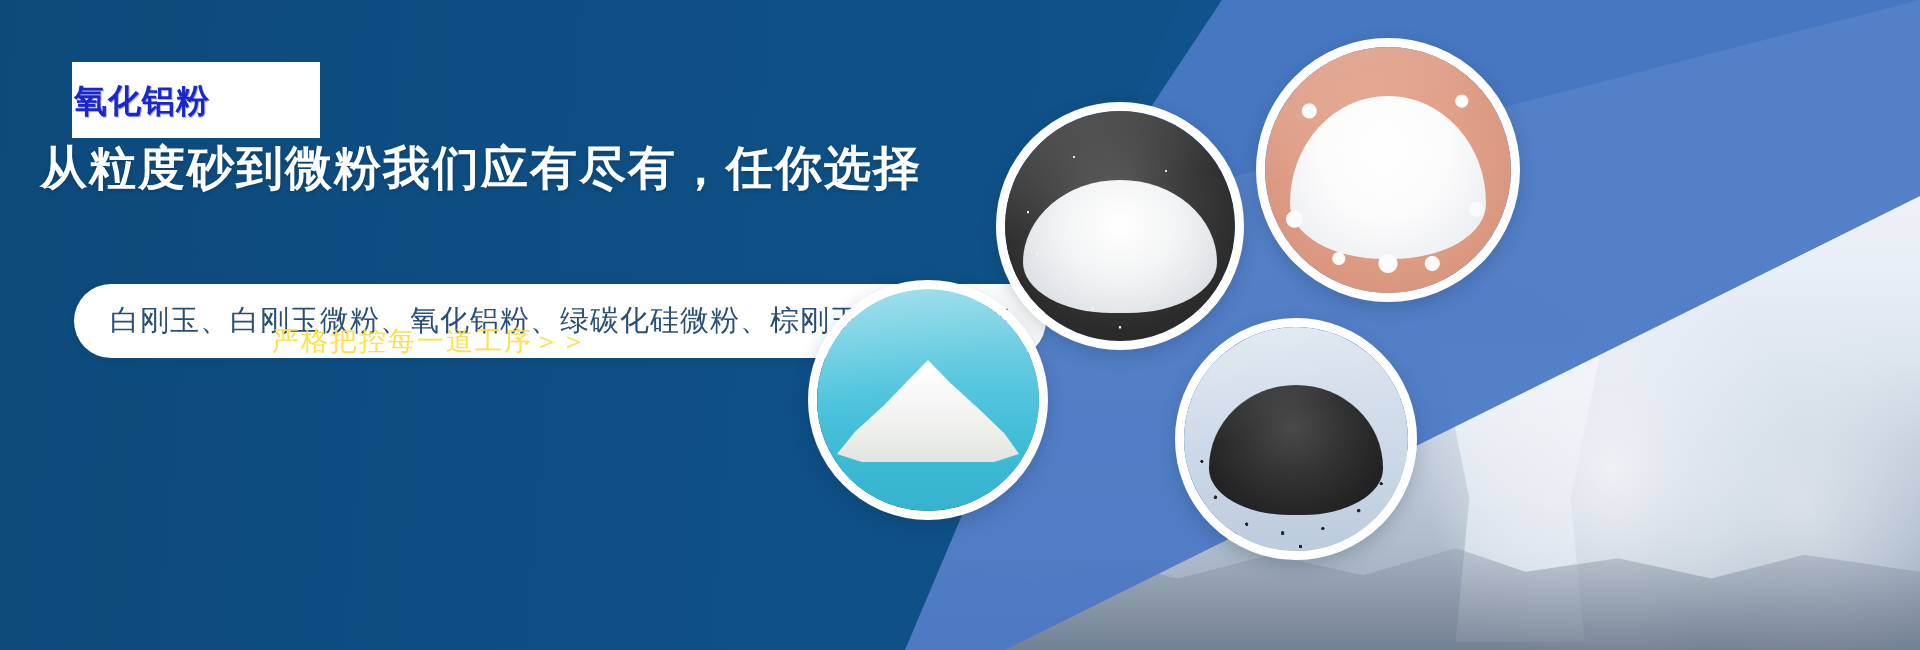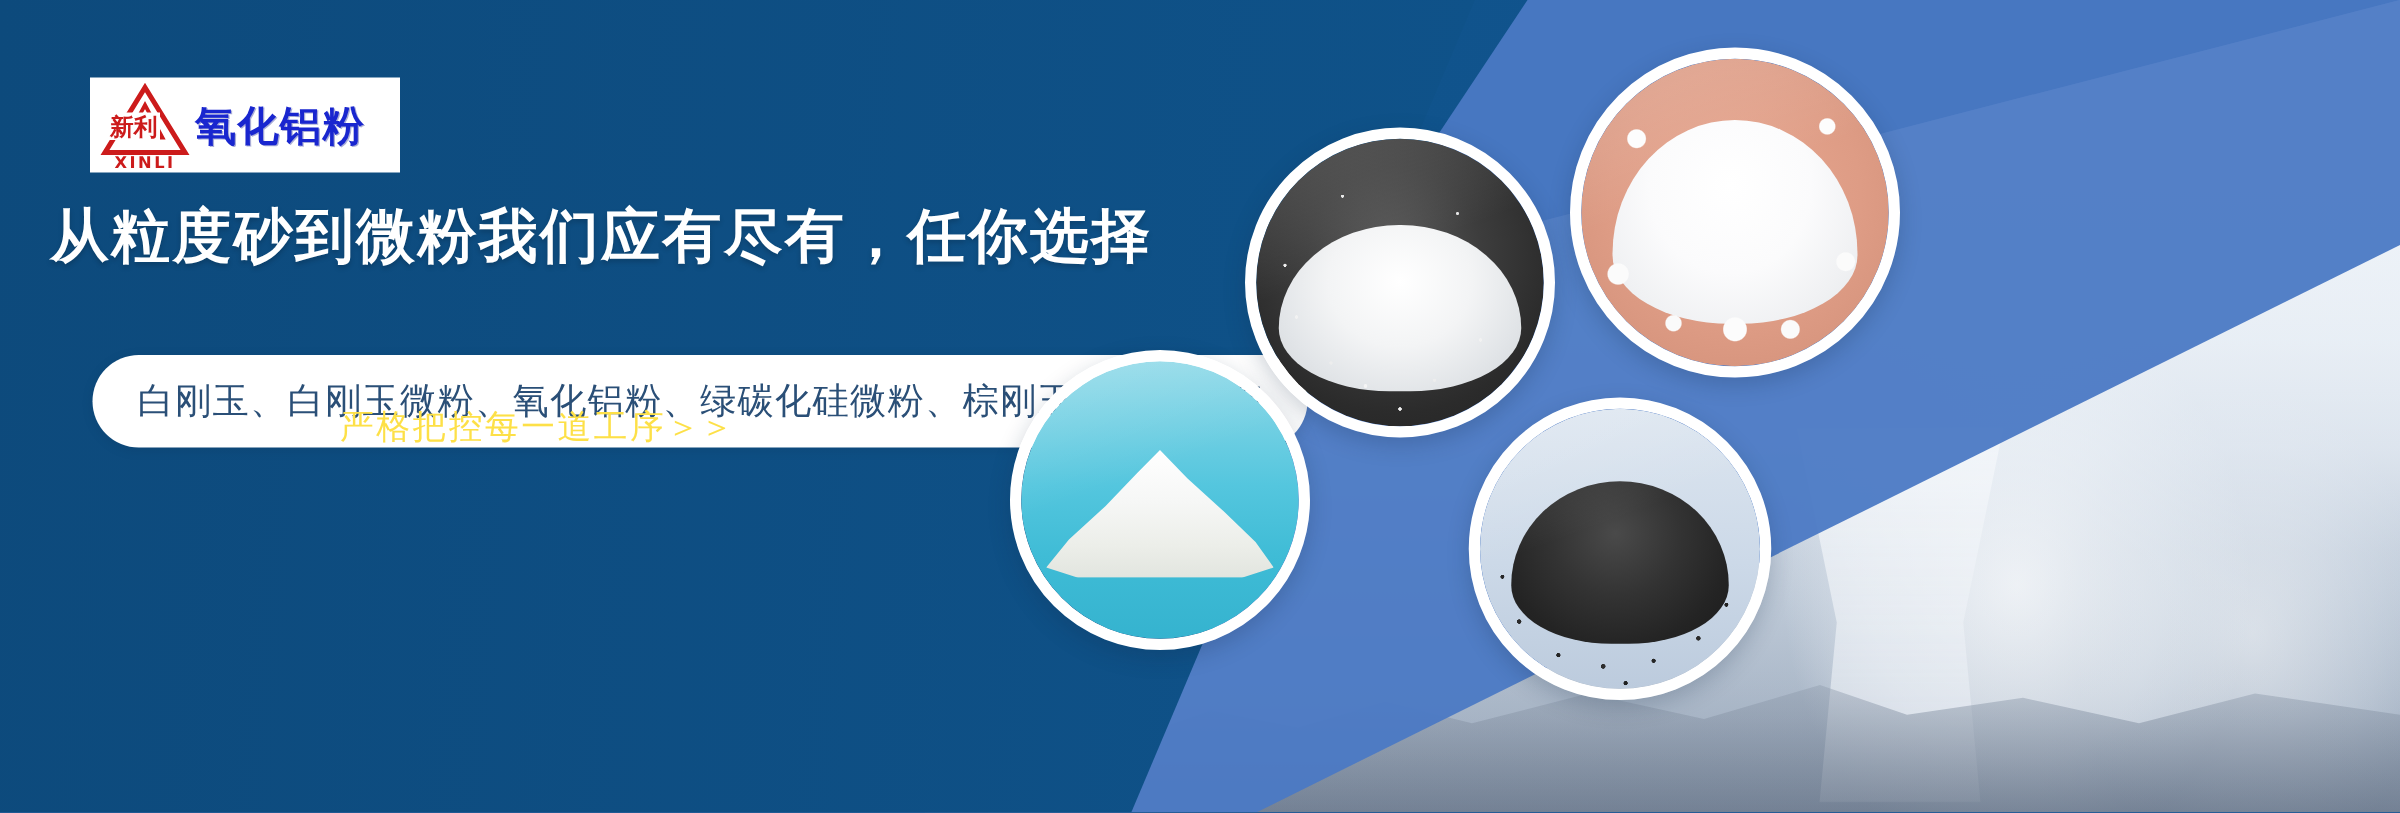--- a/index.html
+++ b/index.html
@@ -65,24 +65,24 @@
   .logo-mark svg{display:block;}
   .logo-name{
     color:#1926cf;font-weight:700;font-size:33px;letter-spacing:1px;
     line-height:1;margin-left:2px;
     text-shadow:1px 1px 0 rgba(10,20,140,.35);
     font-family:"DejaVu Sans","Liberation Sans",sans-serif;
   }
 
   
   .headline{
-    position:absolute;left:40px;top:161px;
+    position:absolute;left:40px;top:143px;
     color:#ffffff;font-weight:700;font-size:47px;letter-spacing:2px;
     white-space:nowrap;line-height:1.25;
-    font-family:Liberation Serif, serif;
+    font-family:Liberation Mono, monospace;
     text-shadow:0 2px 4px rgba(0,0,0,.18);
   }
 
   
   .pill{
     position:absolute;left:74px;top:284px;height:74px;
     display:flex;align-items:center;
     background:#ffffff;border-radius:40px;
     padding:0 36px;
     box-shadow:0 2px 10px rgba(0,0,0,.08);
@@ -198,29 +198,20 @@
 
   <div class="bg-base"></div>
   <div class="bg-photo"></div>
   <div class="bg-tower"></div>
   <div class="bg-buildings"></div>
   <div class="bg-photo-haze"></div>
   <div class="band-mid"></div>
   <div class="band-dark"></div>
 
   <div class="logo">
-    <div class="logo-mark">
-      <svg width="76" height="72" viewBox="0 0 76 72" aria-hidden="true">
-        <path d="M38 6 L70 58 L6 58 Z" fill="none" stroke="#cc1b1b" stroke-width="4"></path>
-        <path d="M38 20 L52 46 L24 46 Z" fill="none" stroke="#cc1b1b" stroke-width="3"></path>
-        <rect x="8" y="26" width="42" height="22" fill="#ffffff"></rect>
-        <text x="29" y="44" font-family="'DejaVu Sans','Liberation Sans',sans-serif" font-size="19" font-weight="700" fill="#cc1b1b" text-anchor="middle">新利</text>
-        <text x="38" y="70" font-family="'DejaVu Sans','Liberation Sans',sans-serif" font-size="13" font-weight="700" letter-spacing="2" fill="#cc1b1b" text-anchor="middle">XINLI</text>
-      </svg>
-    </div>
     <div class="logo-name">氧化铝粉</div>
   </div>
 
   <div class="headline">从粒度砂到微粉我们应有尽有，任你选择</div>
 
   <div class="pill">
     <span class="pill-text">白刚玉、白刚玉微粉、氧化铝粉、绿碳化硅微粉、棕刚玉、氧化锆等</span>
   </div>
 
   <div class="subtitle">

